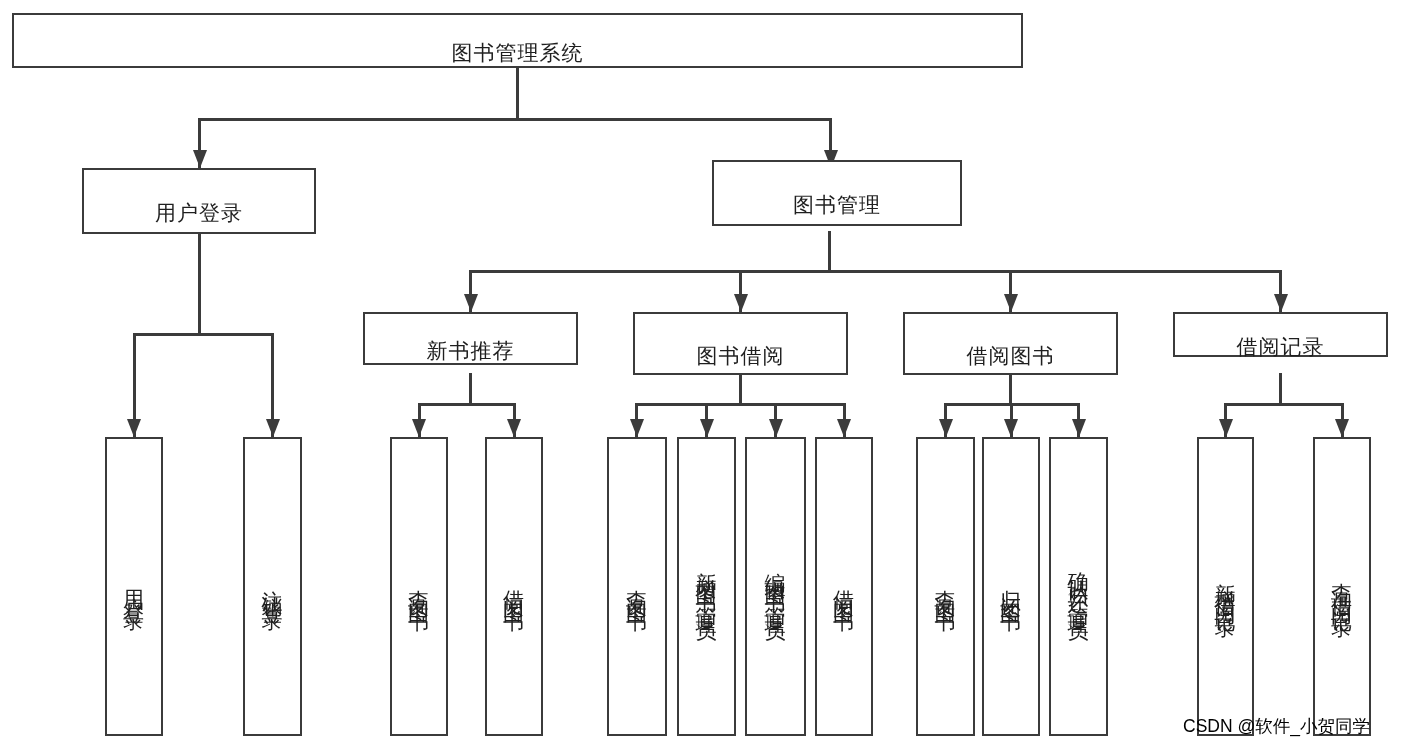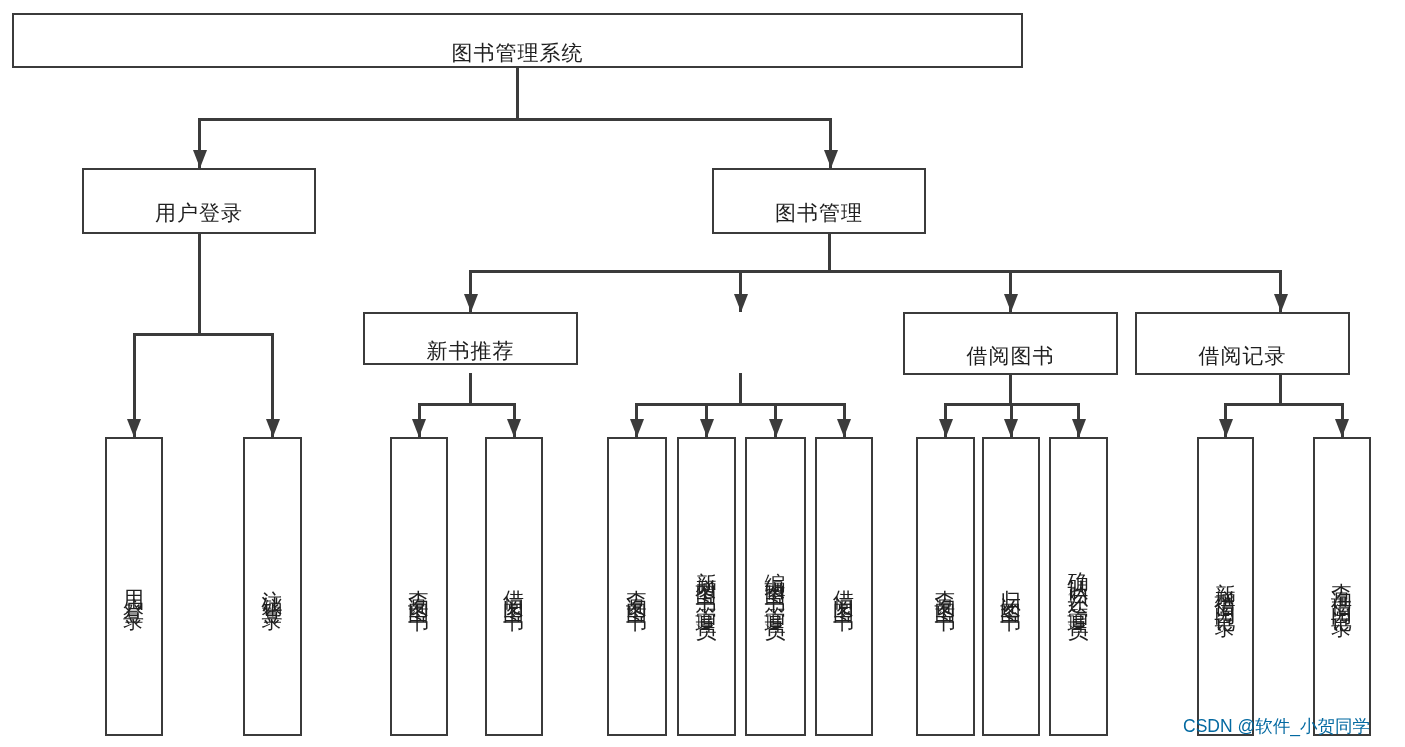--- a/index.html
+++ b/index.html
@@ -57,21 +57,21 @@
     height: 0;
     border-left: 7px solid transparent;
     border-right: 7px solid transparent;
     border-top: 18px solid #3b3b3b;
   }
   .watermark {
     position: absolute;
     left: 1183px;
     top: 714px;
     font-size: 17.5px;
-    color: #0369a1;
+    color: #000000;
     white-space: nowrap;
     z-index: 5;
   }
 </style>
 </head>
 <body>
 
 <div class="canvas">
 
   <div class="line" style="left:516px;top:66px;width:3px;height:55px"></div>
@@ -133,31 +133,34 @@
   <div class="arrow" style="left:1218.5px;top:419px"></div>
   <div class="arrow" style="left:1335px;top:419px"></div>
 
   <div class="box" style="left:12px;top:13px;width:1011px;height:55px">
     <span class="lbl">图书管理系统</span>
   </div>
 
   <div class="box" style="left:82px;top:168px;width:234px;height:66px">
     <span class="lbl">用户登录</span>
   </div>
-  <div class="box" style="left:712px;top:168px;width:214px;height:66px">
+  <div class="box" style="left:712px;top:160px;width:250px;height:66px">
     <span class="lbl">图书管理</span>
   </div>
 
   <div class="box" style="left:363px;top:312px;width:215px;height:53px">
     <span class="lbl">新书推荐</span>
   </div>
+  <div class="box" style="left:633px;top:312px;width:215px;height:63px">
+    <span class="lbl">图书借阅</span>
+  </div>
   <div class="box" style="left:903px;top:312px;width:215px;height:63px">
     <span class="lbl">借阅图书</span>
   </div>
-  <div class="box" style="left:1135px;top:312px;width:215px;height:63px">
+  <div class="box" style="left:1173px;top:312px;width:215px;height:45px">
     <span class="lbl">借阅记录</span>
   </div>
 
   <div class="vbox" style="left:105px;width:58px">
     <span class="vlbl">用户登录</span>
   </div>
   <div class="vbox" style="left:243px;width:59px">
     <span class="vlbl">注销登录</span>
   </div>
 

